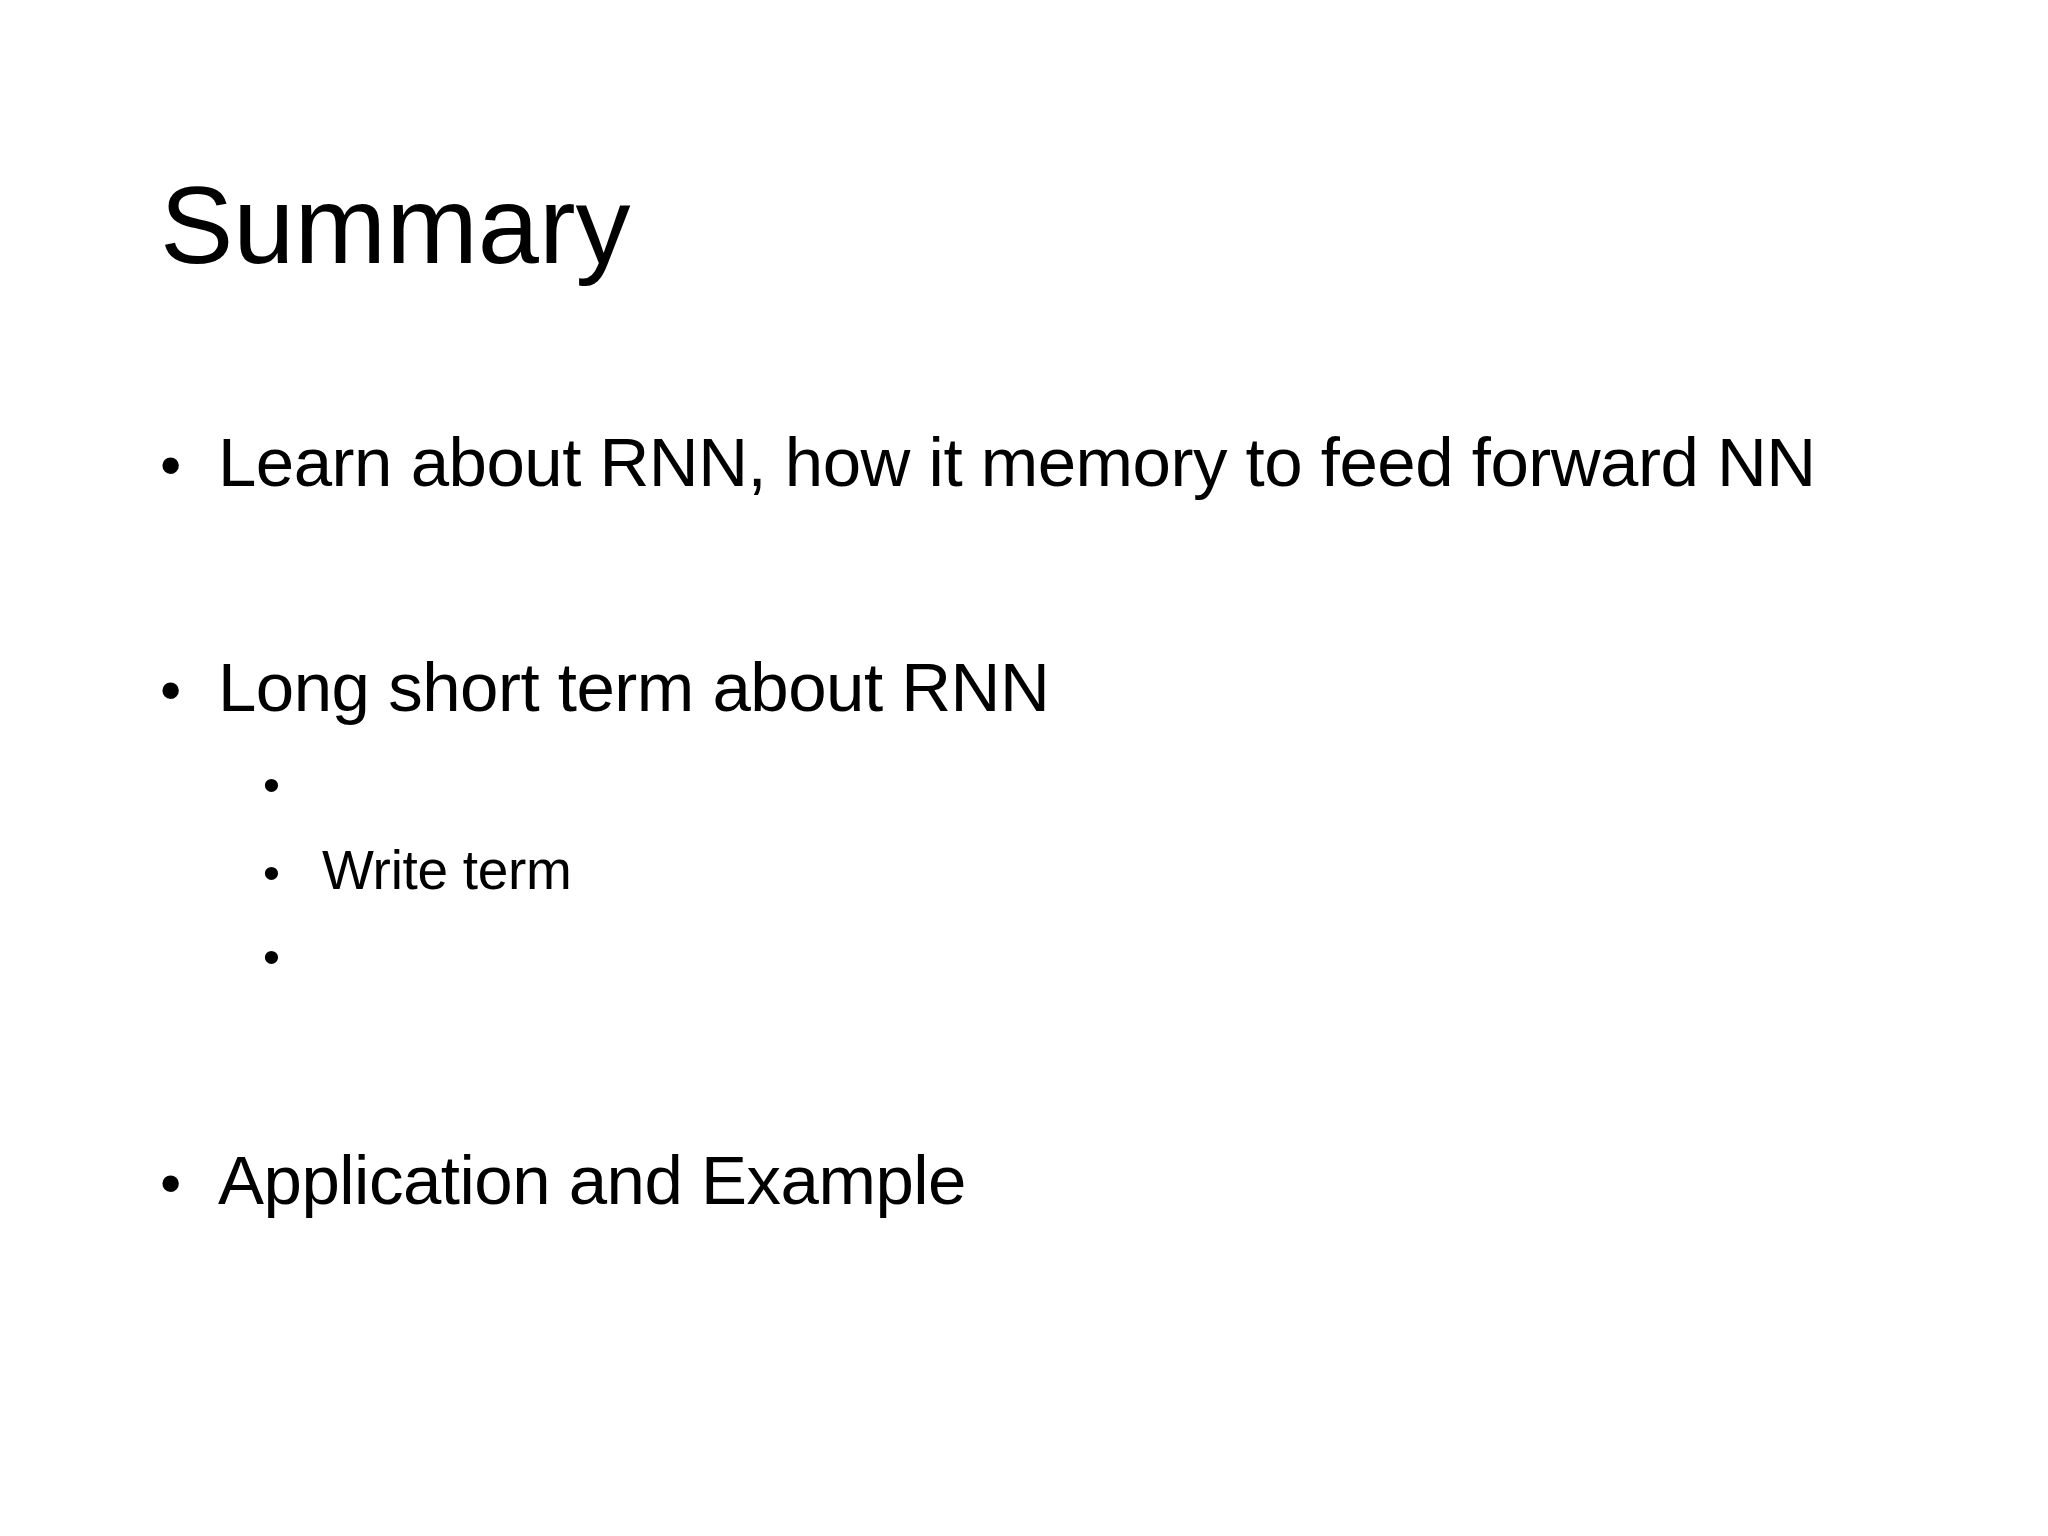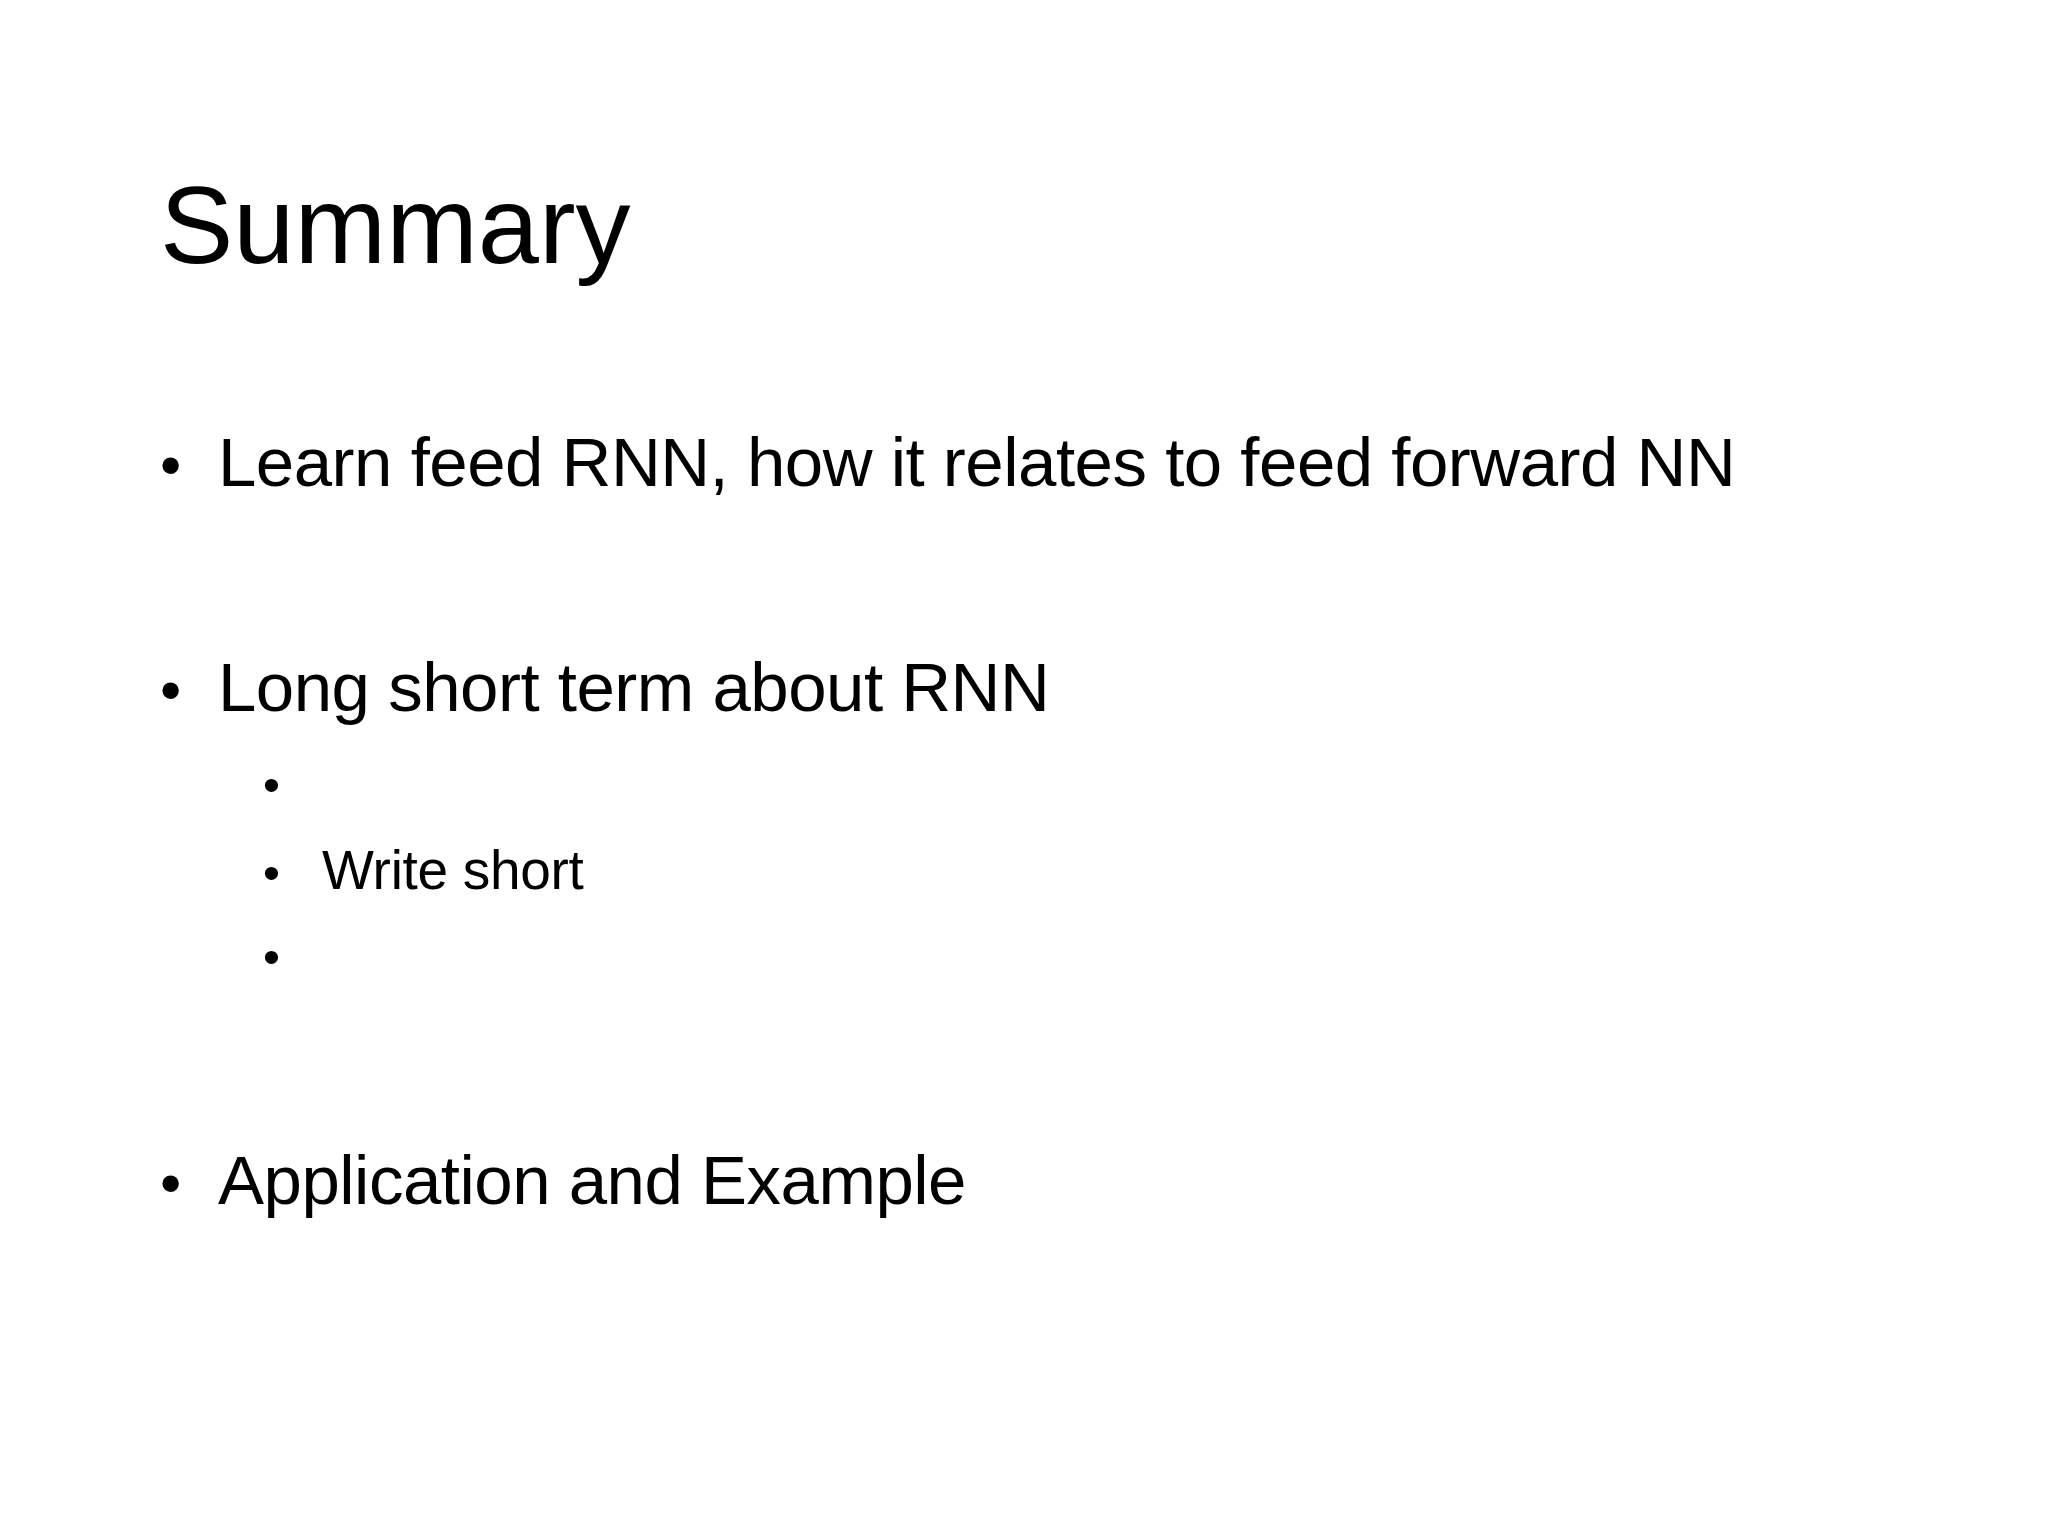--- a/index.html
+++ b/index.html
@@ -57,35 +57,35 @@
   #b3 { top: 1141px; }
 </style>
 </head>
 <body>
 
 <div id="slide" style="background: rgb(255, 255, 255); color: rgb(0, 0, 0);">
   <div id="title">Summary</div>
 
   <div class="line l1" id="b1">
     <span class="marker">•</span>
-    <span class="text">Learn feed RNN, how it relates to feed forward NN</span>
+    <span class="text">Learn about RNN, how it memory to feed forward NN</span>
   </div>
 
   <div class="line l1" id="b2">
     <span class="marker">•</span>
     <span class="text">Long short term about RNN</span>
   </div>
 
   <div class="line l2" id="s1">
     <span class="marker">•</span>
   </div>
 
   <div class="line l2" id="s2">
     <span class="marker">•</span>
-    <span class="text">Write short</span>
+    <span class="text">Write term</span>
   </div>
 
   <div class="line l2" id="s3">
     <span class="marker">•</span>
   </div>
 
   <div class="line l1" id="b3">
     <span class="marker">•</span>
     <span class="text">Application and Example</span>
   </div>

